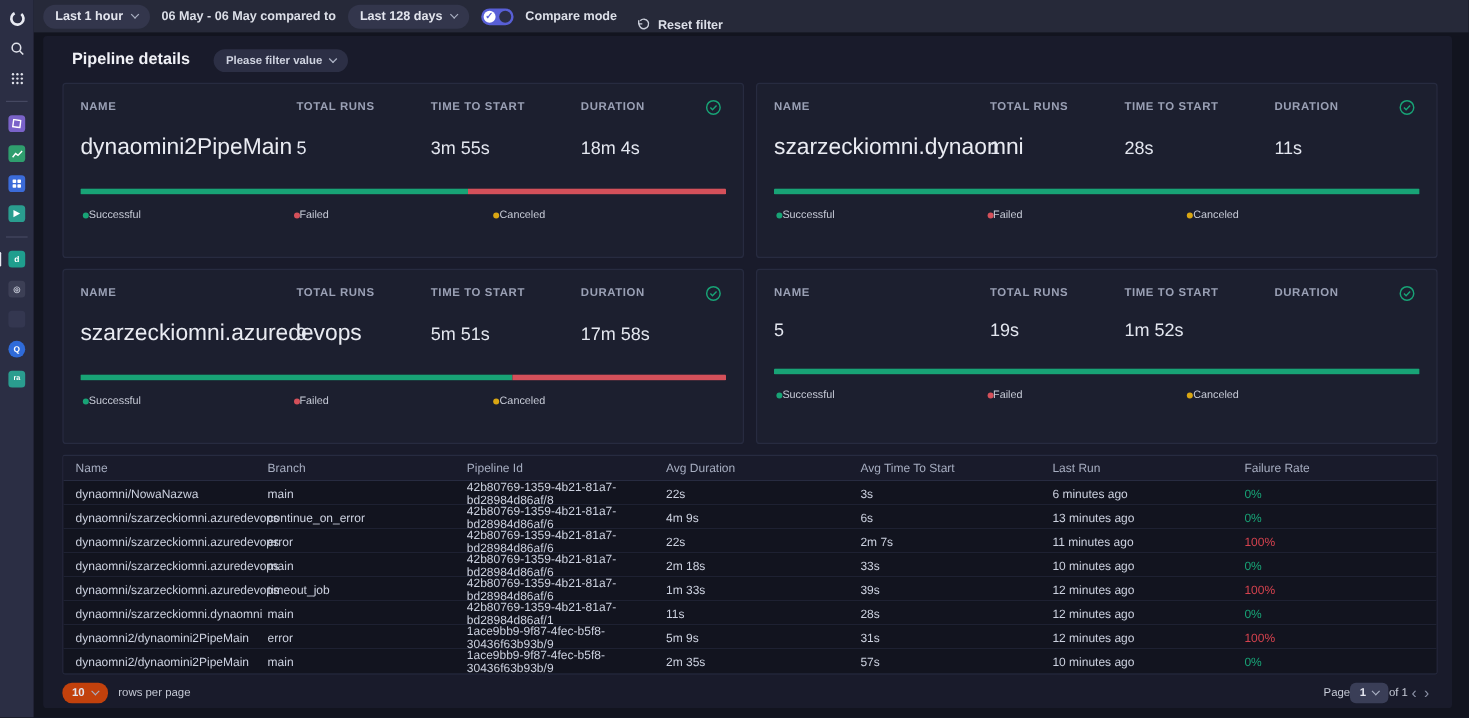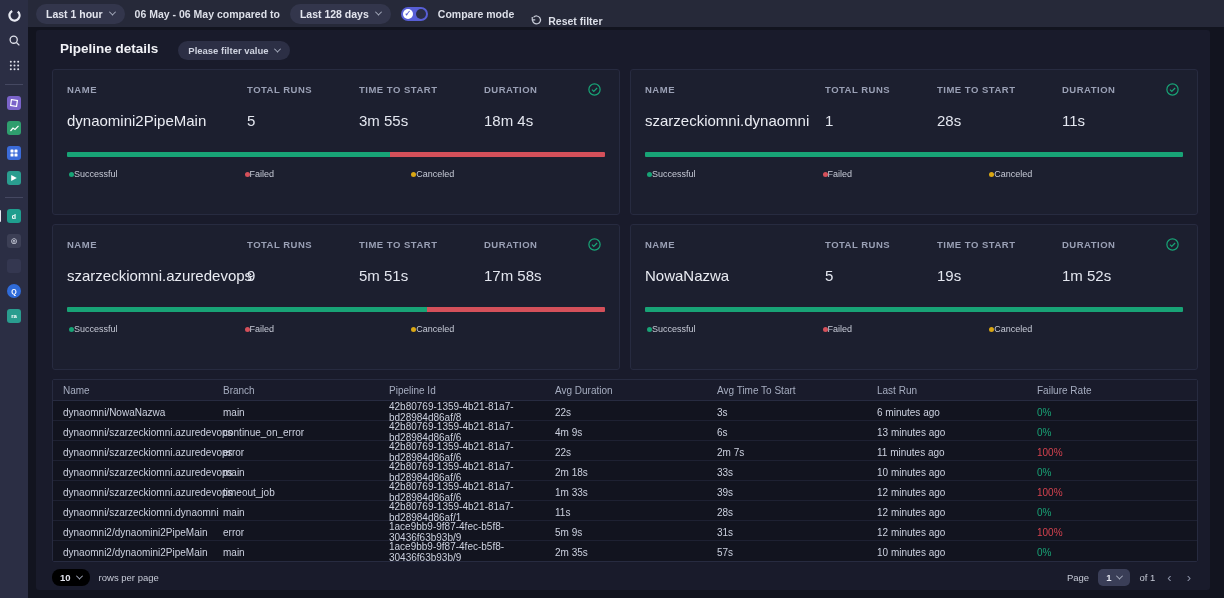--- a/index.html
+++ b/index.html
@@ -43,42 +43,42 @@
   .title-row { display:flex; align-items:flex-start; gap:20px; padding:11px 16px 9px 24px; }
   .page-title { font-size:13.5px; font-weight:bold; color:#f0f1f6; }
   .filter-pill { background:#2c2f45; border-radius:12px; padding:4px 10px; font-size:9.5px; color:#cfd3e0; display:inline-flex; align-items:center; gap:6px; cursor:pointer; font-weight:600; }
   
   .cards-grid { display:grid; grid-template-columns:1fr 1fr; gap:9px 10px; padding:0 12px 0 16px; }
   .card { background:#1c1f2f; border:1px solid #272b40; border-radius:3px; height:146px; padding:12px 14px; position:relative; }
   .card-grid { display:grid; grid-template-columns:180px 112px 125px 1fr 18px; align-items:center; }
   .card-head { font-size:9.5px; font-weight:bold; letter-spacing:.5px; color:#9aa0b5; }
   .card-vals { margin-top:15px; }
   .card-val { font-size:15px; color:#e3e6ef; }
-  .card-name { font-size:15px; color:#e9ebf2; }
+  .card-name { font-size:19px; color:#e9ebf2; }
   .health { width:15px; height:15px; }
   .bar { margin-top:23px; height:5px; display:flex; width:100%; border-radius:1px; overflow:hidden; }
   .seg-success { background:#18a376; height:100%; }
   .seg-failed { background:#d4505a; height:100%; }
   .legend { margin-top:12px; position:relative; height:12px; font-size:9px; color:#c6cad6; }
   .legend-item { position:absolute; display:flex; align-items:center; }
   .legend-item.l1 { left:2px; } .legend-item.l2 { left:33%; } .legend-item.l3 { left:64%; }
   .dot { width:5px; height:5px; border-radius:50%; flex:none; }
   .dot-s { background:#18a376; } .dot-f { background:#d4505a; } .dot-c { background:#d9a613; }
   
   .table { margin:9px 12px 0 16px; border:1px solid #272b40; border-radius:2px; background:#12141f; }
   .t-row { display:grid; grid-template-columns:160px 166px 166px 162px 160px 160px 1fr; align-items:center; padding-left:10px; }
   .t-head { height:21px; background:#191b2b; font-size:10px; color:#a6adc0; border-bottom:1px solid #272b40; }
   .t-head > div { cursor:pointer; }
   .t-data { height:20px; font-size:10px; color:#ccd1df; border-bottom:1px solid #1e2132; background:#12141f; }
   .t-data:last-child { border-bottom:none; }
   .fr.ok { color:#18a376; } .fr.fail { color:#d4424e; }
   
   .footer { display:flex; align-items:center; justify-content:space-between; padding:7px 16px 0 16px; font-size:9.5px; color:#c6cad6; }
-  .small-pill { background:#000000; border-radius:8px; padding:3px 8px; display:inline-flex; align-items:center; gap:6px; font-size:9.5px; color:#e3e5ee; cursor:pointer; font-weight:600; }
-  .pager { display:flex; align-items:center; gap:9px; }
+  .small-pill { background:#c2410c; border-radius:8px; padding:3px 8px; display:inline-flex; align-items:center; gap:6px; font-size:9.5px; color:#e3e5ee; cursor:pointer; font-weight:600; }
+  .pager { display:flex; align-items:center; }
   .pg-chev { font-size:13px; color:#8b91a6; cursor:pointer; padding:0 3px; }
   svg { display:block; }
 </style>
 </head>
 <body>
 
 <aside class="sidebar">
   <span class="side-icon">
     <svg width="15" height="15" viewBox="0 0 16 16">
         <circle cx="8" cy="8" r="5.4" fill="none" stroke="#e8eaf2" stroke-width="2.4" stroke-dasharray="27 7" transform="rotate(-50 8 8)"></circle>
@@ -317,21 +317,20 @@
         <span class="card-head">TIME TO START</span>
         <span class="card-head">DURATION</span>
         <span class="health">
           <svg width="15" height="15" viewBox="0 0 16 16">
               <circle cx="8" cy="8" r="6" fill="none" stroke="#18a376" stroke-width="1.3"></circle>
               <polyline points="5.3,8.1 7.2,10 10.8,6.4" fill="none" stroke="#18a376" stroke-width="1.3"></polyline>
             </svg>
         </span>
       </div>
       <div class="card-grid card-vals">
-        <span class="card-name">NowaNazwa</span>
         <span class="card-val">5</span>
         <span class="card-val">19s</span>
         <span class="card-val">1m 52s</span>
         <span></span>
       </div>
       <div class="bar">
         <span class="seg-success" style="width: 100%;"></span>
         <span class="seg-failed" style="width: 0%;"></span>
       </div>
       <div class="legend">

